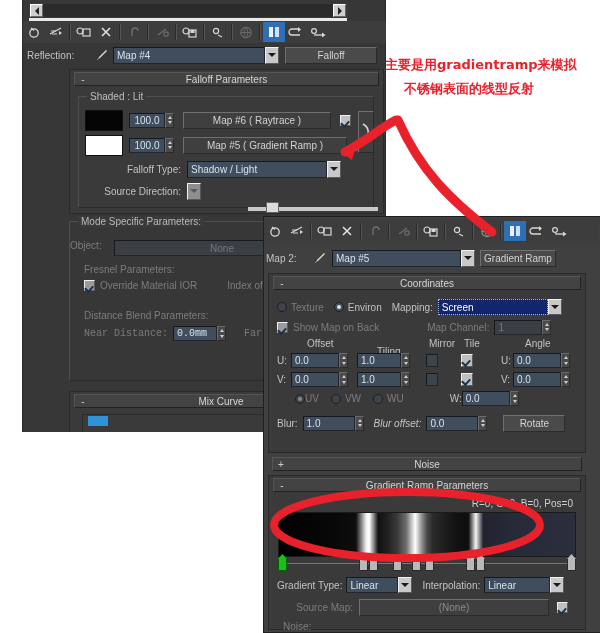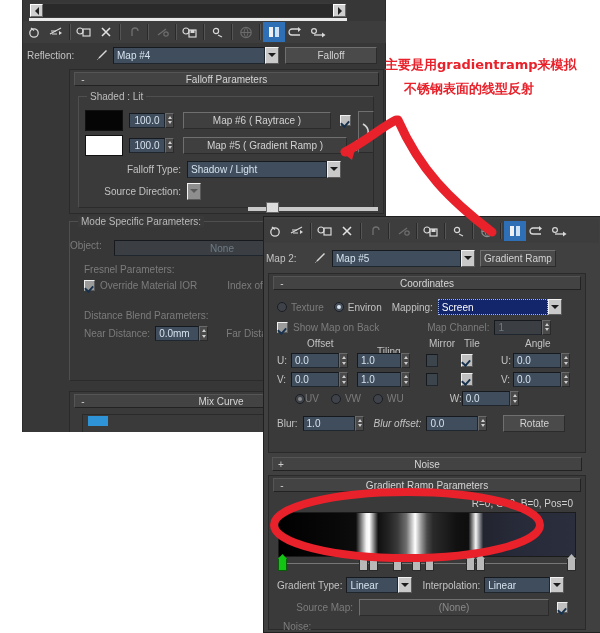--- a/index.html
+++ b/index.html
@@ -264,21 +264,21 @@
     <div class="lbl dim" style="position:absolute;left:14px;top:42px;">Fresnel Parameters:</div>
 
     <div style="position:absolute;left:14px;top:58px;display:flex;align-items:center;">
       <div class="chk on dimbox"></div>
       <div class="lbl dim" style="margin-left:5px;">Override Material IOR</div>
       <div class="lbl dim" style="margin-left:30px;">Index of Refraction</div>
     </div>
 
     <div class="lbl dim" style="position:absolute;left:14px;top:88px;">Distance Blend Parameters:</div>
 
-    <div style="position:absolute;left:14px;top:104px;display:flex;align-items:center;">
+    <div style="position:absolute;left:14px;top:104px;display:flex;align-items:center;font-family:Liberation Mono, monospace;">
       <div class="lbl dim">Near Distance:</div>
       <div class="field" style="width:44px;height:15px;margin-left:5px;">0.0mm</div>
       <div class="spin" style="height:15px;">
           <i></i>
           <i></i>
         </div>
       <div class="lbl dim" style="margin-left:18px;">Far Distance</div>
     </div>
   </div>
 

